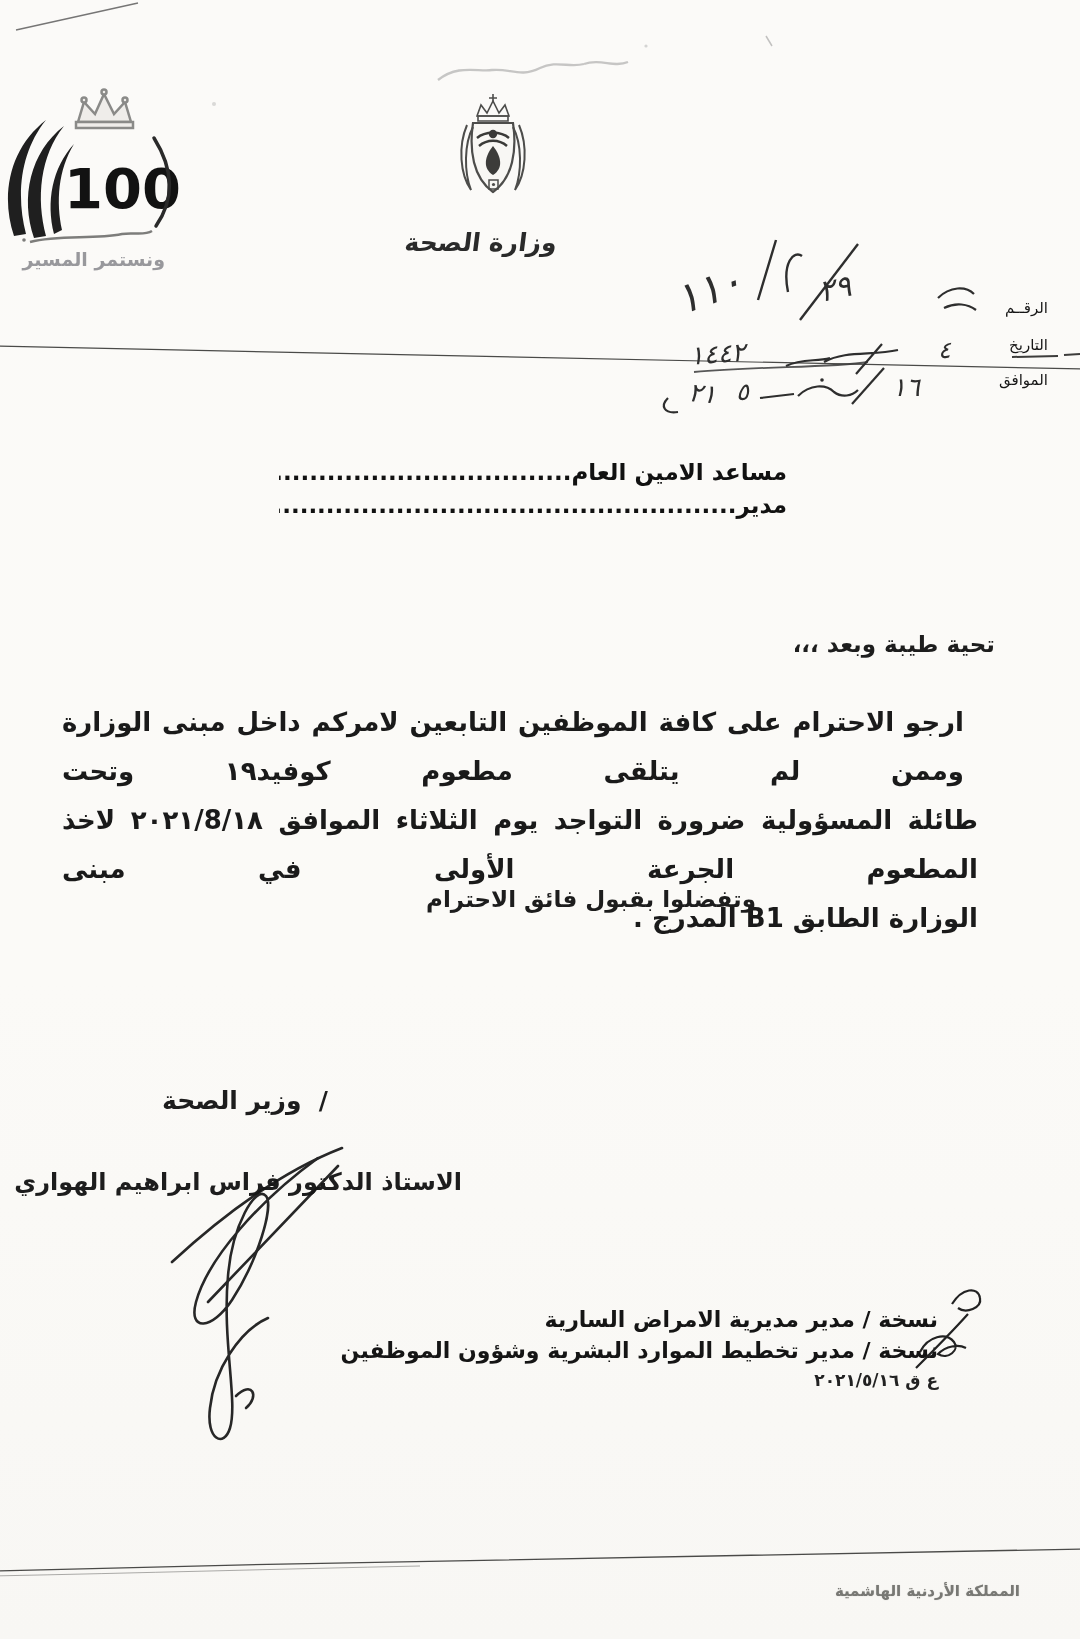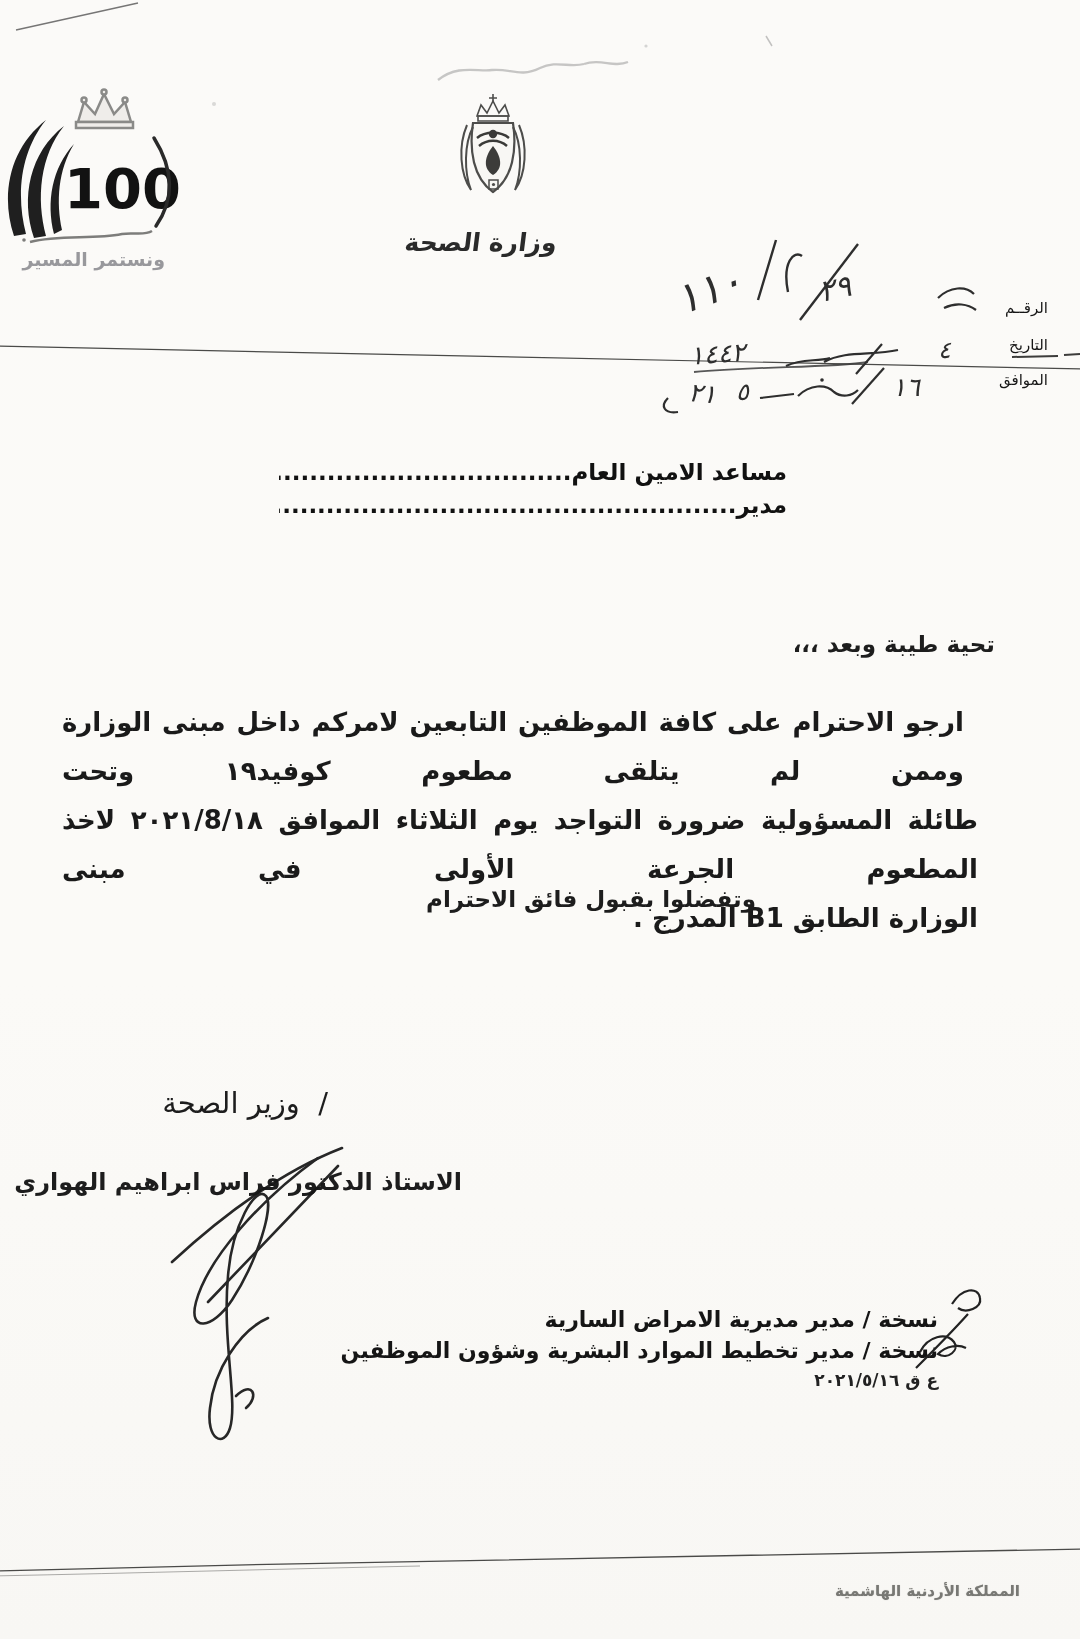--- a/index.html
+++ b/index.html
@@ -36,21 +36,21 @@
   .greeting{right:85px;top:631px;font-size:23px;font-weight:bold;}
 
   .body-block{left:62px;top:698px;width:916px;}
   .body-line{font-size:26px;font-weight:bold;line-height:49px;color:#1a1a1a;}
   .just{text-align:justify;text-align-last:justify;}
   .body-line.first{padding-right:14px;}
   .body-line.last{text-align:right;}
 
   .closing{left:400px;top:886px;width:312px;text-align:center;font-size:23px;font-weight:bold;margin-left:44px;}
 
-  .minister-title{left:168px;top:1086px;width:160px;font-size:29px;font-weight:normal;white-space:pre;}
+  .minister-title{left:168px;top:1086px;width:160px;font-size:25px;font-weight:bold;white-space:pre;}
   .minister-name{left:82px;top:1168px;width:380px;font-size:24px;font-weight:bold;white-space:nowrap;}
 
   .cc-block{right:142px;top:1304px;text-align:right;}
   .cc-line{font-size:22px;font-weight:bold;line-height:31px;color:#151515;}
   .cc-note{right:142px;top:1370px;font-size:17px;font-weight:bold;color:#222;}
 
   .footer-country{left:0;right:60px;top:1582px;font-size:15px;font-weight:bold;color:#787874;text-shadow:0 0 1px #b9b8b4;}
   .footer-contact{left:0;right:0;top:1606px;text-align:center;font-size:13.5px;font-weight:bold;color:#5e5d59;text-shadow:0 0 1px #b2b1ad;}
 
   svg text{font-family:"DejaVu Sans",sans-serif;}

